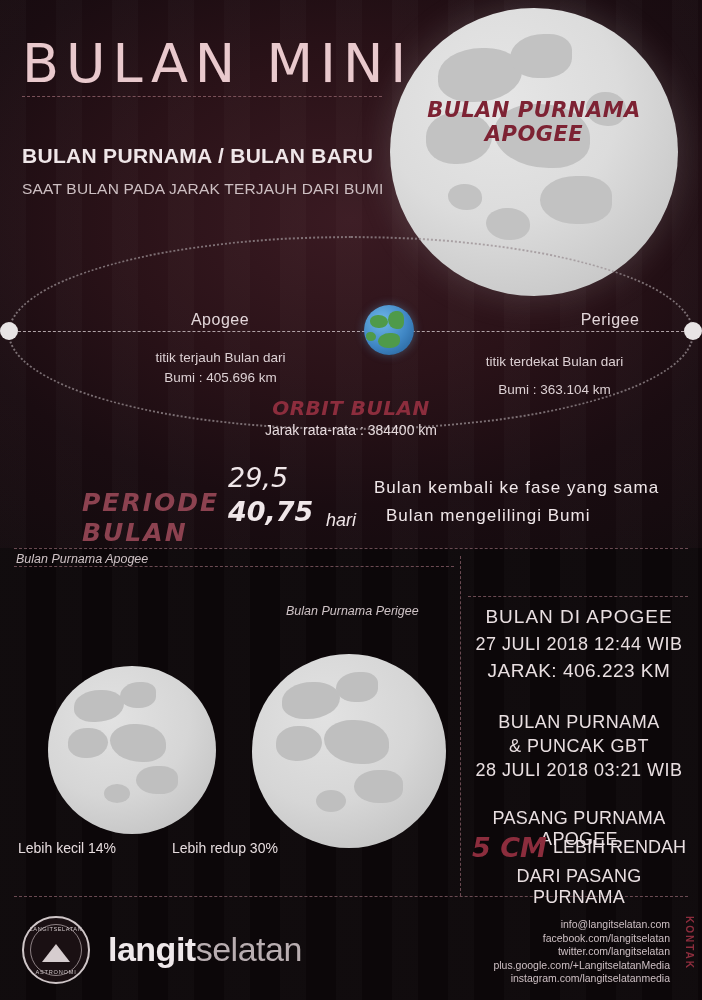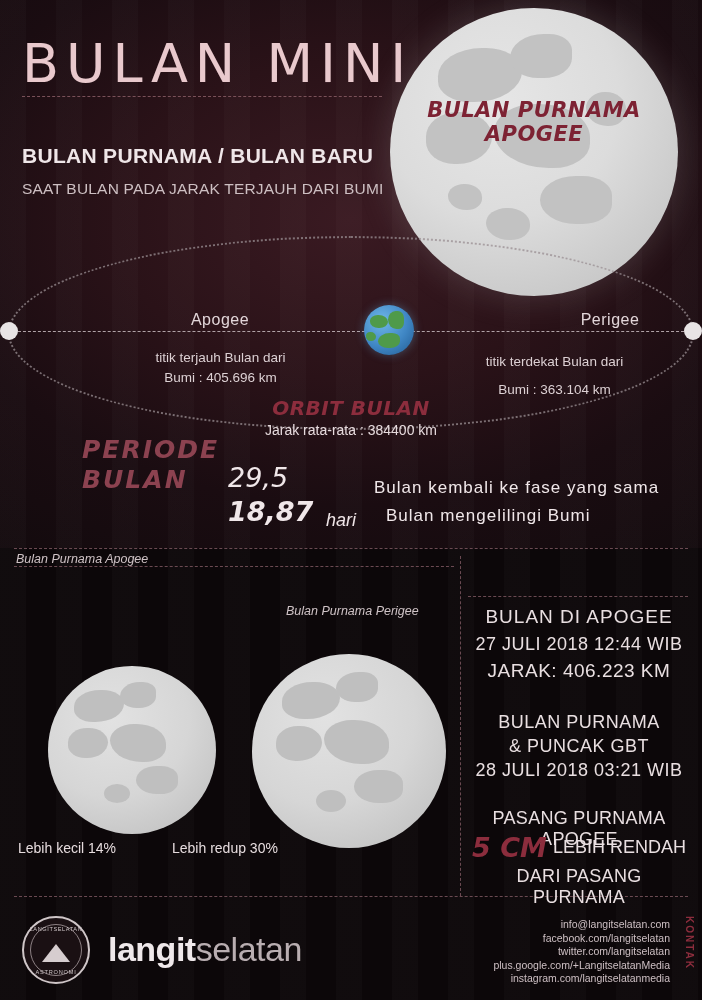--- a/index.html
+++ b/index.html
@@ -149,21 +149,21 @@
     font-size: 20px; font-weight: bold; font-style: italic;
     color: #8c2d3d; letter-spacing: 0.5px;
   }
   #orbit-sub {
     left: 226px; top: 422px; width: 250px; text-align: center;
     font-size: 14px; color: #e6dadd;
   }
 
   
   #period-label {
-    left: 82px; top: 435px;
+    left: 82px; top: 488px;
     font-family: "DejaVu Sans", sans-serif;
     font-size: 25px; font-weight: bold; font-style: italic;
     color: #8c4250; letter-spacing: 2px; line-height: 30px;
   }
   #period-v1 {
     left: 228px; top: 462px;
     font-family: "DejaVu Sans", sans-serif;
     font-size: 27px; font-weight: normal; font-style: italic;
     color: #f0e7e9;
   }
@@ -332,21 +332,21 @@
   <div class="layer" id="apogee-desc" style="white-space: pre-line;">titik terjauh Bulan dari
 Bumi : 405.696 km</div>
   <div class="layer" id="perigee-desc" style="white-space: pre-line;">titik terdekat Bulan dari
 Bumi : 363.104 km</div>
   <div class="layer" id="orbit-title">ORBIT BULAN</div>
   <div class="layer" id="orbit-sub">Jarak rata-rata : 384400 km</div>
 
   <div class="layer" id="period-label" style="white-space: pre-line;">PERIODE
 BULAN</div>
   <div class="layer" id="period-v1">29,5</div>
-  <div class="layer" id="period-v2">18,87</div>
+  <div class="layer" id="period-v2">40,75</div>
   <div class="layer" id="period-unit">hari</div>
   <div class="layer" id="period-d1">Bulan kembali ke fase yang sama</div>
   <div class="layer" id="period-d2">Bulan mengelilingi Bumi</div>
 
   <div class="layer" id="div-h1"></div>
   <div class="layer" id="div-h4"></div>
   <div class="layer" id="div-h2"></div>
   <div class="layer" id="div-v1"></div>
   <div class="layer" id="div-h3"></div>
 

